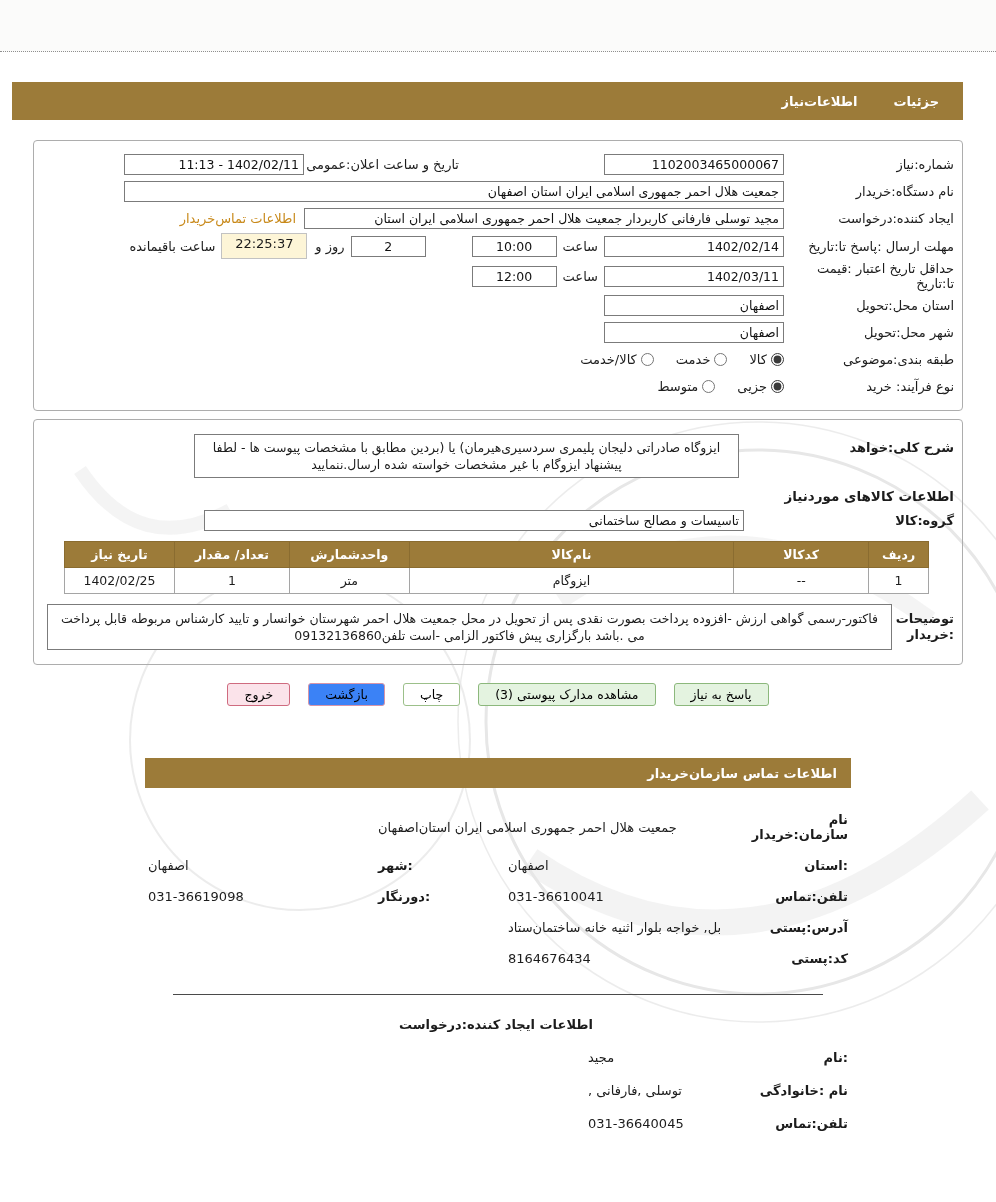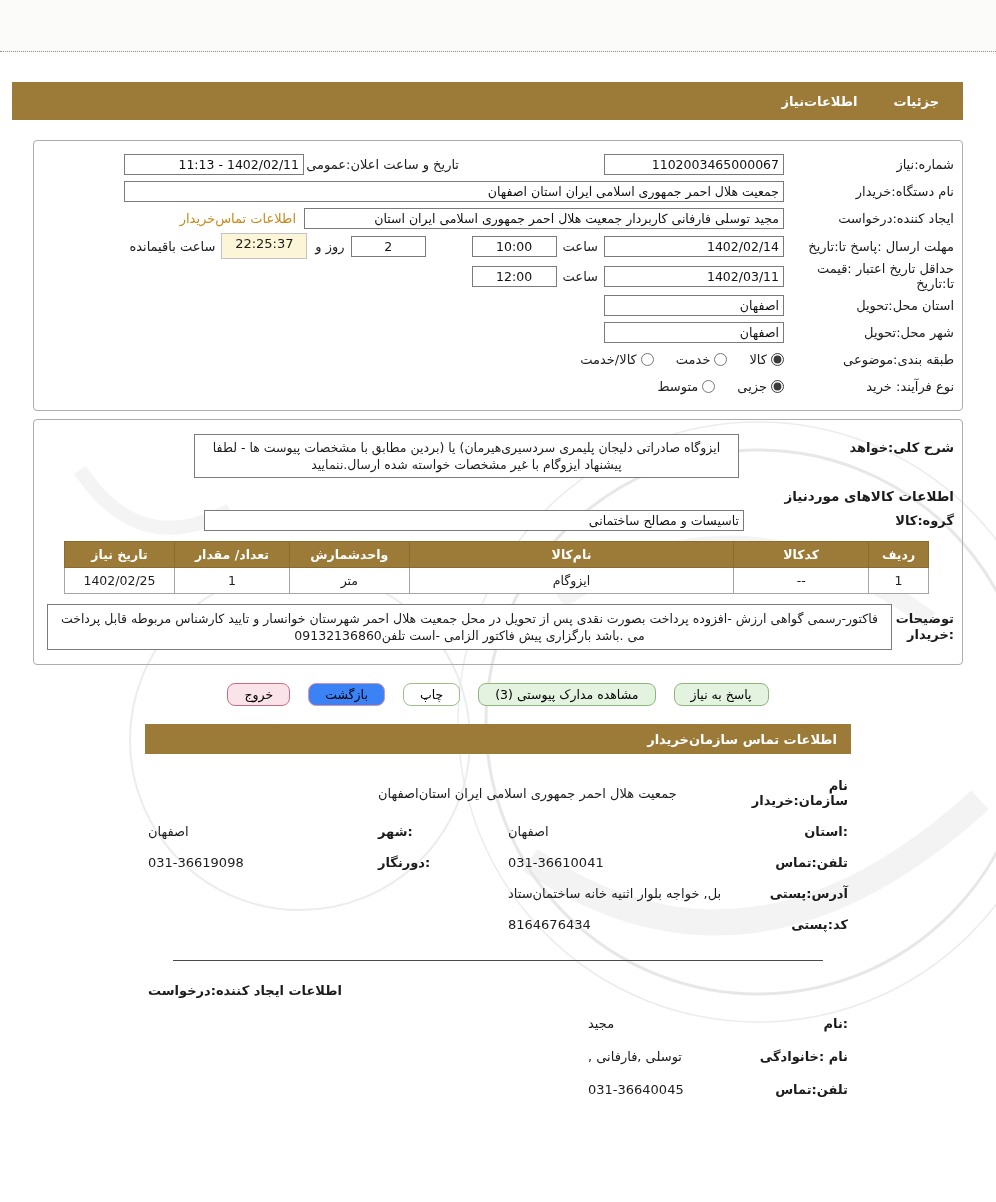--- a/index.html
+++ b/index.html
@@ -29,32 +29,32 @@
   .p2heading{font-weight:bold;margin:10px 0 6px;font-size:13.5px}
   .items-table{border-collapse:collapse;margin:10px 25px 0 0;width:865px;font-size:12.5px}
   .items-table th{background:#9c7b39;color:#fff;font-weight:bold;border:1px solid #8a6c30;height:26px;padding:0 4px}
   .items-table td{border:1px solid #a5a5a5;background:#fff;height:26px;text-align:center;padding:0 4px}
   .col-radif{width:60px}.col-code{width:135px}.col-name{width:325px}.col-unit{width:120px}.col-qty{width:115px}.col-date{width:110px}
   .notes{margin-top:10px;align-items:center}
   .noteslabel{width:62px;flex:none;font-weight:bold;line-height:16px}
   .noteslabel span{display:block}
   .notesbox{width:845px;min-height:46px;border:1px solid #7b7b7b;background:#fff;padding:5px 8px;text-align:center;line-height:17px;font-size:12.5px}
   .btnrow{display:flex;justify-content:center;gap:18px;margin-top:18px}
-  .btn{height:23px;padding:2px 16px;border-radius:8px;font-family:inherit;font-size:12.5px;cursor:pointer}
+  .btn{height:23px;padding:2px 16px;border-radius:3px;font-family:inherit;font-size:12.5px;cursor:pointer}
   .btn-green{background:#e4f3e0;border:1px solid #8cb87c}
   .btn-print{background:#fff;border:1px solid #9cc08a}
   .btn-pink{background:#3b82f6;border:1px solid #d795a8}
   .btn-exit{background:#fbe3ea;border:1px solid #cf6b7f}
-  .contact-bar{width:706px;height:30px;margin:18px auto 0;background:#9c7b39;color:#fff;font-weight:bold;display:flex;align-items:center;padding:0 14px;font-size:13px}
+  .contact-bar{width:706px;height:30px;margin:52px auto 0;background:#9c7b39;color:#fff;font-weight:bold;display:flex;align-items:center;padding:0 14px;font-size:13px}
   .contact{width:700px;margin:24px auto 0;display:grid;grid-template-columns:110px 230px 130px 230px;row-gap:16px;align-items:center}
   .clabel{font-weight:bold}
   .cval{text-align:left}
   .span2{grid-column:span 2}
   .divider{width:650px;margin:28px auto 0;border-top:1px solid #4a4a4a}
-  .creator-heading{width:700px;margin:22px auto 0;font-weight:bold;text-align:left;padding-right:4px}
+  .creator-heading{width:700px;margin:22px auto 0;font-weight:bold;text-align:center;padding-right:4px}
   .creator{width:700px;margin:18px auto 0;display:grid;grid-template-columns:110px 150px;row-gap:18px;align-items:center}
 </style>
 </head>
 <body>
 
 <div class="page">
 
   <svg class="watermark" width="996" height="1202" viewBox="0 0 996 1202">
     <g fill="none" stroke="#e7e7e7">
       <circle cx="758" cy="722" r="272" stroke-width="3"></circle>

